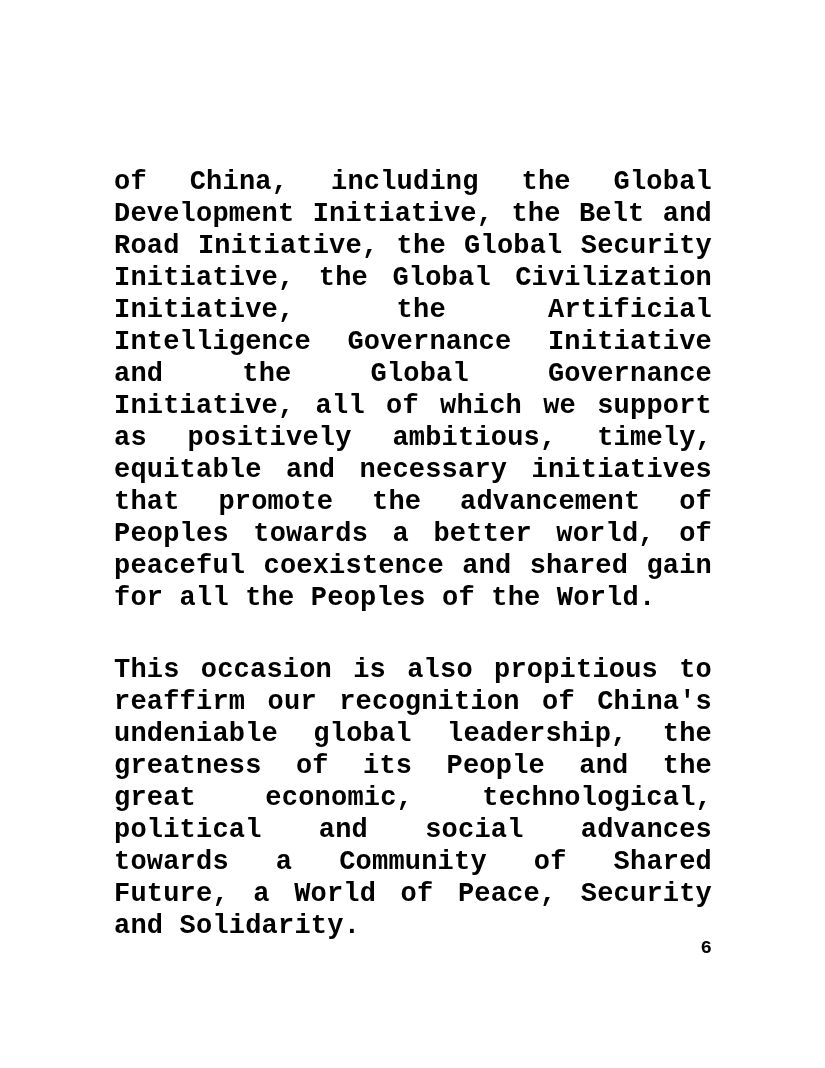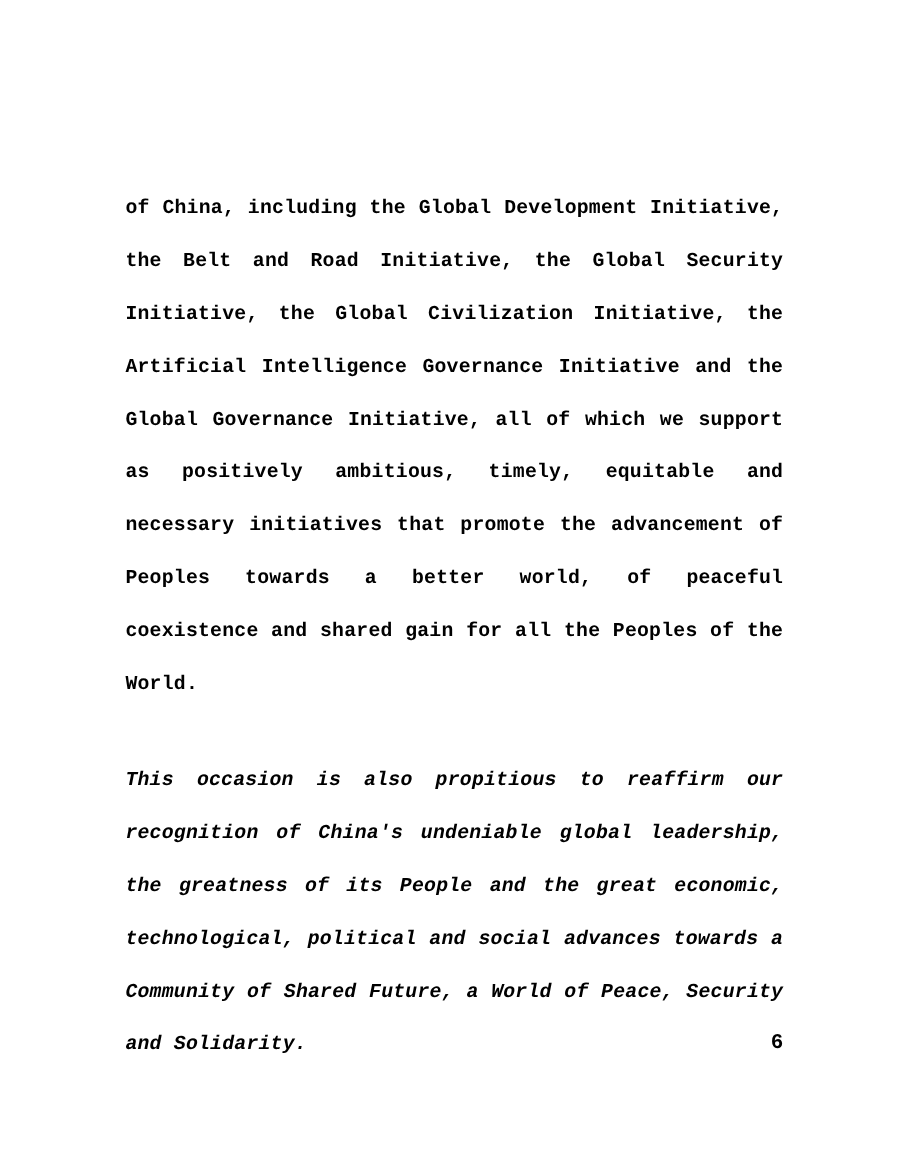--- a/index.html
+++ b/index.html
@@ -22,28 +22,27 @@
     background: #ffffff;
   }
   .content {
     position: absolute;
     left: 114px;
     top: 166px;
     width: 598px;
   }
   .content p {
     margin: 0 0 40px 0;
-    font-size: 18px;
-    line-height: 48px;
+    font-size: 27px;
+    line-height: 32px;
     text-align: justify;
     letter-spacing: 0.2px;
   }
   .content p:last-child {
     margin-bottom: 0;
-    font-style: italic;
   }
   .page-number {
     position: absolute;
     right: 113px;
     top: 936px;
     font-size: 19px;
     line-height: 24px;
   }
 </style>
 </head>

